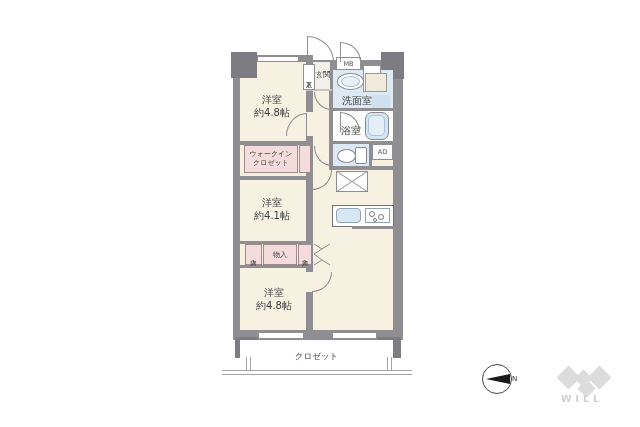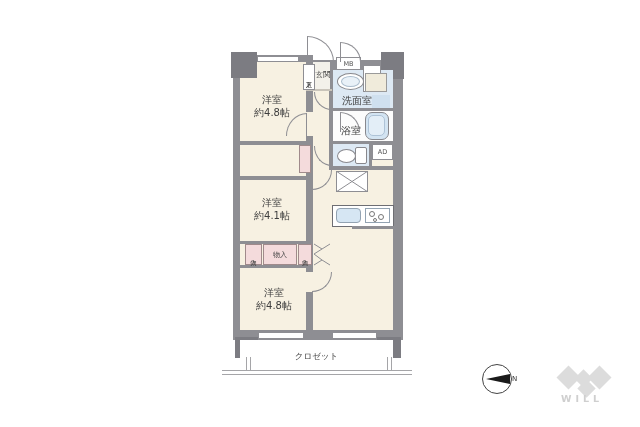--- a/index.html
+++ b/index.html
@@ -102,20 +102,24 @@
   </div>
   <div class="abs wall" style="left:352px;top:226px;width:42px;height:3px;"></div>
 
   <div class="abs" style="left:313px;top:62px;width:17px;height:28px;background:#f3f1ea;"></div>
   <div class="abs" style="left:306px;top:89px;width:26px;height:2px;background:#c9c4ba;"></div>
   <div class="abs box vtext" style="left:303px;top:64px;width:12px;height:26px;font-size:6px;color:#444;">
       <span>下足入</span>
     </div>
   <div class="abs label" style="left:311px;top:70px;width:24px;font-size:7.5px;">玄関</div>
 
+  <div class="abs pink label" style="left:244px;top:145px;width:54px;height:28px;font-size:7px;display:flex;flex-direction:column;justify-content:center;">
+    <span>ウォークイン</span>
+    <span>クロゼット</span>
+  </div>
   <div class="abs pink" style="left:299px;top:145px;width:12px;height:28px;"></div>
 
   <div class="abs pink vtext" style="left:245px;top:244px;width:17px;height:21px;font-size:6px;color:#444;display:flex;align-items:center;justify-content:center;">
       <span>物入</span>
     </div>
   <div class="abs pink" style="left:263px;top:244px;width:34px;height:21px;font-size:7px;color:#444;display:flex;align-items:center;justify-content:center;">
       <span>物入</span>
     </div>
   <div class="abs pink vtext" style="left:298px;top:244px;width:14px;height:21px;font-size:6px;color:#444;display:flex;align-items:center;justify-content:center;">
       <span>物入</span>

